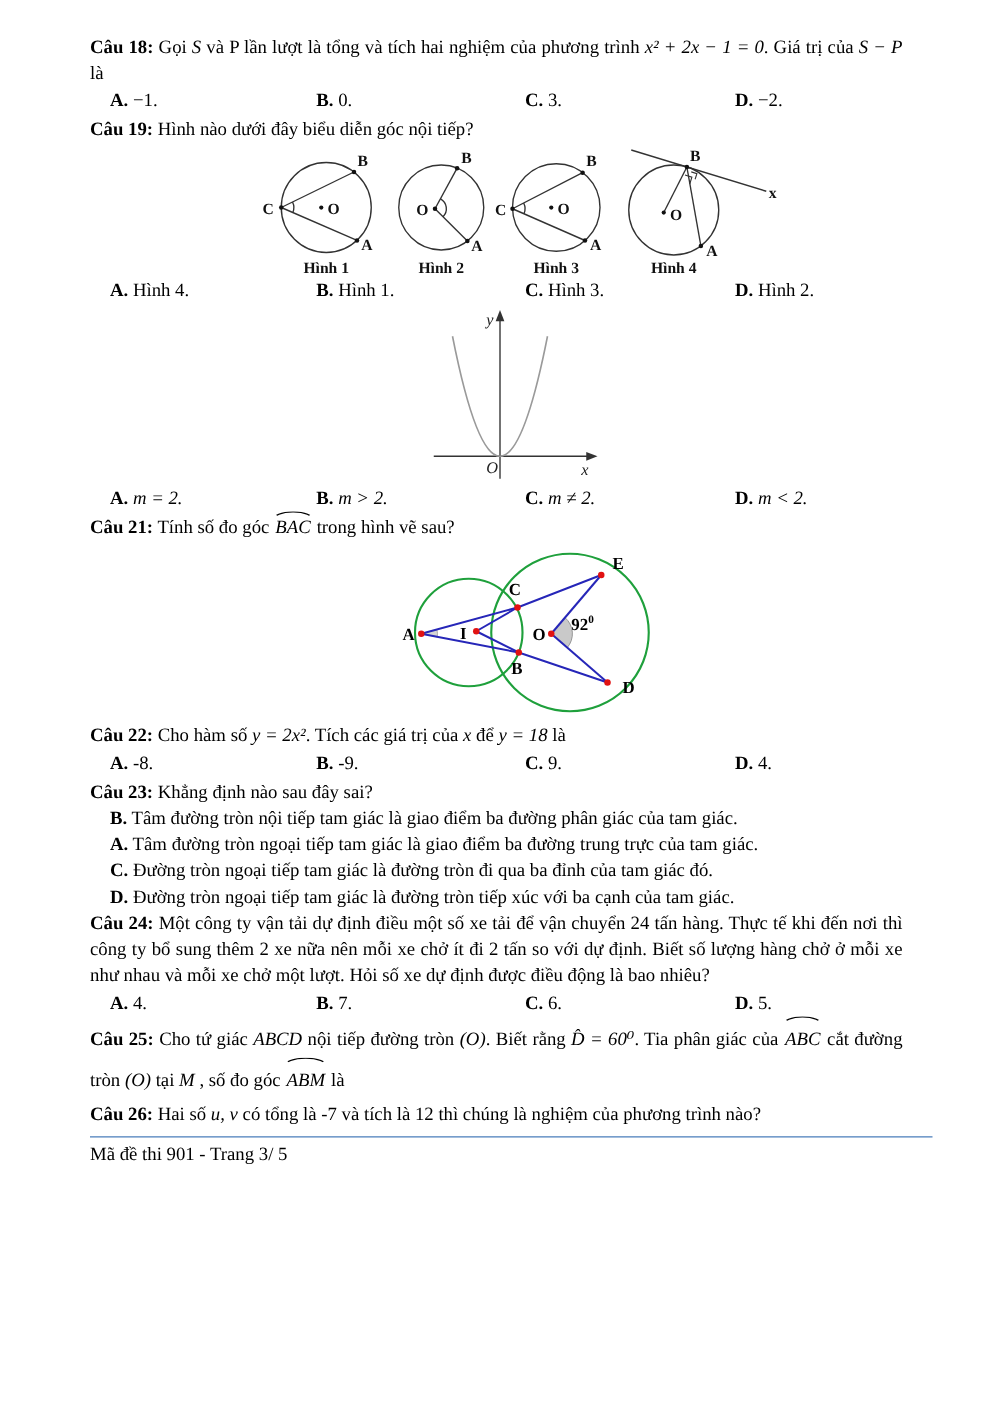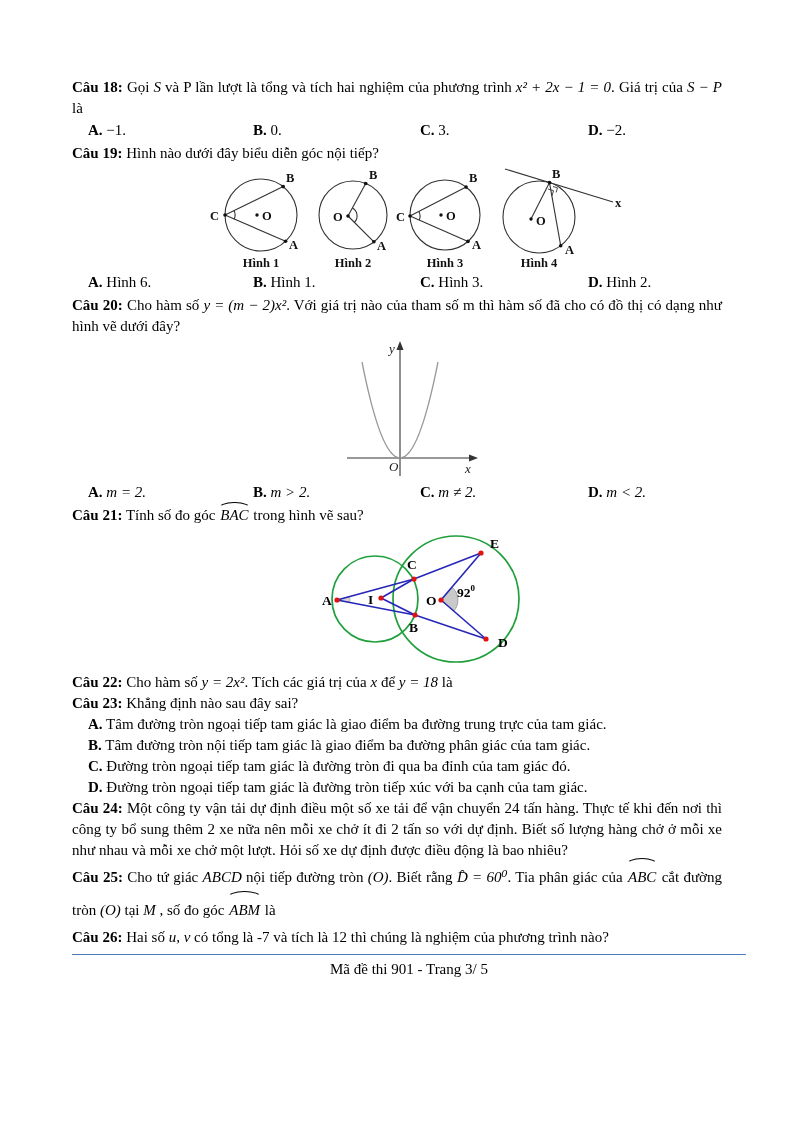--- a/index.html
+++ b/index.html
@@ -1,21 +1,21 @@
 <!DOCTYPE html>
 <html><head>
 <meta charset="utf-8">
 <style>
   html,body{margin:0;padding:0;background:#fff;}
   body{
     width:794px;height:1122px;overflow:hidden;
     font-family:"Liberation Serif","DejaVu Serif","DejaVu Sans",serif;
     font-size:15px;color:#000;
   }
-  .page{padding:77px 72px 0 72px;width:650px;}
+  .page{padding:28px 72px 0 72px;width:650px;}
   .q{margin:0;line-height:21px;text-align:justify;}
   .q.tall{line-height:33px;}
   .qlabel{font-weight:bold;}
   .math{font-style:italic;text-align:center;}
   .bold{font-weight:normal;font-style:normal;}
   .opts{display:grid;grid-template-columns:165px 167px 168px 1fr;padding-left:16px;line-height:21px;margin:1px 0 2px 0;}
   .opt{white-space:nowrap;}
   .k{font-weight:bold;}
   .optline{padding-left:16px;line-height:21px;margin:0;text-align:justify;}
   .arc{position:relative;display:inline-block;padding:0 1px;}
@@ -26,21 +26,21 @@
   .fig19{margin:3px 0 1px 133px;}
   .fig20{margin:3px 0 2px 273px;}
   .fig21{margin:3px 0 1px 228px;}
   svg text{font-family:"Liberation Serif","DejaVu Serif",serif;}
   .ptlabel{font-weight:bold;font-size:12.5px;fill:#111;}
   .caption{font-weight:bold;font-size:12.5px;fill:#111;text-anchor:middle;}
   .axlabel{font-size:13px;fill:#222;font-style:italic;}
   .f21label{font-weight:bold;font-size:13.5px;fill:#000;}
   .footer{margin-top:6px;width:674px;}
   .footer-rule{border:none;border-top:1.6px solid #4a7ebb;margin:0 0 4px 0;}
-  .footer-text{text-align:center;line-height:21px;}
+  .footer-text{text-align:left;line-height:21px;}
 </style>
 </head>
 <body>
 
 <div class="page">
 
   <section>
     <p class="q"><b class="qlabel">Câu 18:</b><span> Gọi </span><span class="math">S</span><span> và P lần lượt là tổng và tích hai nghiệm của phương trình </span><span class="math">x² + 2x − 1 = 0</span><span>. Giá trị của </span><span class="math">S − P</span><span> là</span></p>
     <div class="opts">
       <span class="opt"><span class="k">A.</span> <span>−1.</span></span>
@@ -119,29 +119,28 @@
             <circle cx="355.7" cy="78.7" r="1.8"></circle>
         </g>
       </g>
       <text class="ptlabel" x="347" y="11">B</text>
       <text class="ptlabel" x="410" y="40">x</text>
       <text class="ptlabel" x="331" y="58">O</text>
       <text class="ptlabel" x="360" y="87">A</text>
       <text class="caption" x="334" y="100">Hình 4</text>
     </svg>
     <div class="opts">
-      <span class="opt"><span class="k">A.</span> <span>Hình 6.</span></span>
+      <span class="opt"><span class="k">A.</span> <span>Hình 4.</span></span>
       <span class="opt"><span class="k">B.</span> <span>Hình 1.</span></span>
       <span class="opt"><span class="k">C.</span> <span>Hình 3.</span></span>
       <span class="opt"><span class="k">D.</span> <span>Hình 2.</span></span>
     </div>
   </section>
 
   <section>
-    <p class="q"><b class="qlabel">Câu 20:</b><span> Cho hàm số </span><span class="math">y = (m − 2)x²</span><span>. Với giá trị nào của tham số m thì hàm số đã cho có đồ thị có dạng như hình vẽ dưới đây?</span></p>
     <svg class="fig fig20" width="135" height="140" viewBox="0 0 135 140">
       <g stroke="#333" stroke-width="1.1" fill="none">
         <line x1="55" y1="136" x2="55" y2="7"></line>
         <line x1="2" y1="118" x2="127" y2="118"></line>
       </g>
       <polygon points="55,1 51.5,10 58.5,10" fill="#333"></polygon>
       <polygon points="133,118 124,114.5 124,121.5" fill="#333"></polygon>
       <path d="M17,22 Q55,214 93,22" stroke="#9a9a9a" stroke-width="1.3" fill="none"></path>
       <text class="axlabel" x="44" y="13">y</text>
       <text class="axlabel" x="120" y="133">x</text>
@@ -187,32 +186,44 @@
       <text class="f21label" x="109" y="103">B</text>
       <text class="f21label" x="126" y="76">O</text>
       <text class="f21label" x="190" y="19">E</text>
       <text class="f21label" x="198" y="118">D</text>
       <text class="f21label" x="157" y="68"><tspan>92</tspan><tspan dy="-6" font-size="9">0</tspan></text>
     </svg>
   </section>
 
   <section>
     <p class="q"><b class="qlabel">Câu 22:</b><span> Cho hàm số </span><span class="math">y = 2x²</span><span>. Tích các giá trị của </span><span class="math">x</span><span> để </span><span class="math">y = 18</span><span> là</span></p>
+    <div class="opts">
+      <span class="opt"><span class="k">A.</span> <span>-8.</span></span>
+      <span class="opt"><span class="k">B.</span> <span>-9.</span></span>
+      <span class="opt"><span class="k">C.</span> <span>9.</span></span>
+      <span class="opt"><span class="k">D.</span> <span>4.</span></span>
+    </div>
   </section>
 
   <section>
     <p class="q"><b class="qlabel">Câu 23:</b><span> Khẳng định nào sau đây </span><span class="bold">sai</span><span>?</span></p>
+    <p class="optline"><span class="k">B.</span><span> Tâm đường tròn nội tiếp tam giác là giao điểm ba đường phân giác của tam giác.</span></p>
     <p class="optline"><span class="k">A.</span><span> Tâm đường tròn ngoại tiếp tam giác là giao điểm ba đường trung trực của tam giác.</span></p>
-    <p class="optline"><span class="k">B.</span><span> Tâm đường tròn nội tiếp tam giác là giao điểm ba đường phân giác của tam giác.</span></p>
     <p class="optline"><span class="k">C.</span><span> Đường tròn ngoại tiếp tam giác là đường tròn đi qua ba đỉnh của tam giác đó.</span></p>
     <p class="optline"><span class="k">D.</span><span> Đường tròn ngoại tiếp tam giác là đường tròn tiếp xúc với ba cạnh của tam giác.</span></p>
   </section>
 
   <section>
     <p class="q"><b class="qlabel">Câu 24:</b><span> Một công ty vận tải dự định điều một số xe tải để vận chuyển 24 tấn hàng. Thực tế khi đến nơi thì công ty bổ sung thêm 2 xe nữa nên mỗi xe chở ít đi 2 tấn so với dự định. Biết số lượng hàng chở ở mỗi xe như nhau và mỗi xe chở một lượt. Hỏi số xe dự định được điều động là bao nhiêu?</span></p>
+    <div class="opts">
+      <span class="opt"><span class="k">A.</span> <span>4.</span></span>
+      <span class="opt"><span class="k">B.</span> <span>7.</span></span>
+      <span class="opt"><span class="k">C.</span> <span>6.</span></span>
+      <span class="opt"><span class="k">D.</span> <span>5.</span></span>
+    </div>
   </section>
 
   <section>
     <p class="q tall"><b class="qlabel">Câu 25:</b><span> Cho tứ giác </span><span class="math">ABCD</span><span> nội tiếp đường tròn </span><span class="math">(O)</span><span>. Biết rằng </span><span class="math">D̂ = 60⁰</span><span>. Tia phân giác của </span><span class="math arc">ABC</span><span> cắt đường tròn </span><span class="math">(O)</span><span> tại </span><span class="math">M</span><span> , số đo góc </span><span class="math arc">ABM</span><span> là</span></p>
   </section>
 
   <section>
     <p class="q"><b class="qlabel">Câu 26:</b><span> Hai số </span><span class="math">u, v</span><span> có tổng là -7 và tích là 12 thì chúng là nghiệm của phương trình nào?</span></p>
   </section>
 

